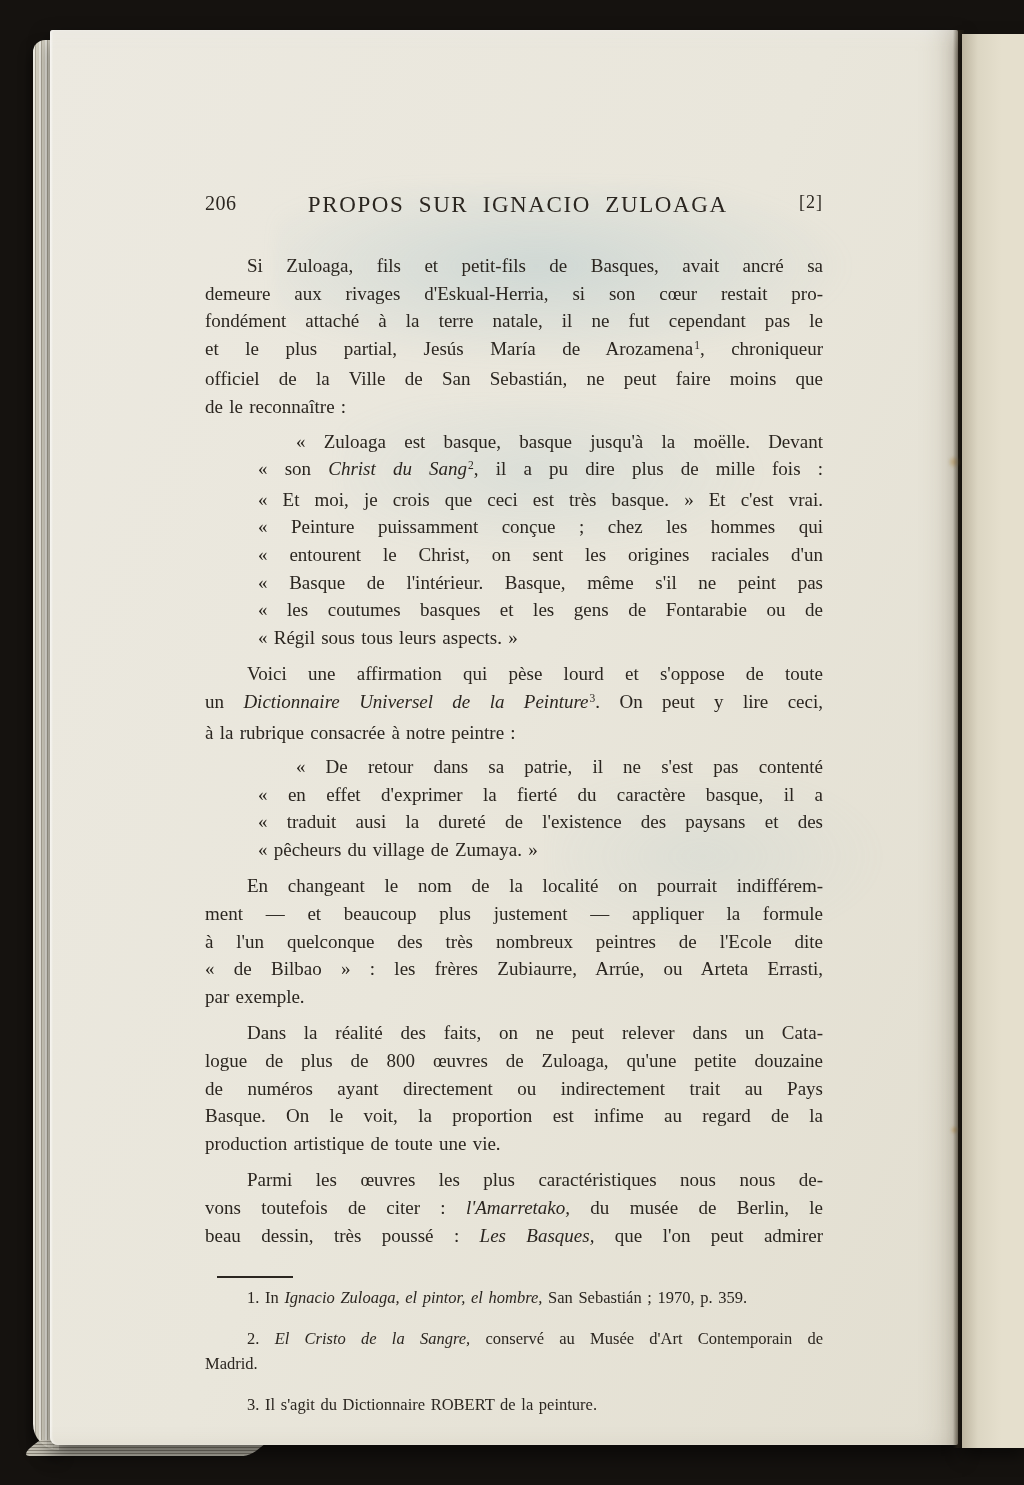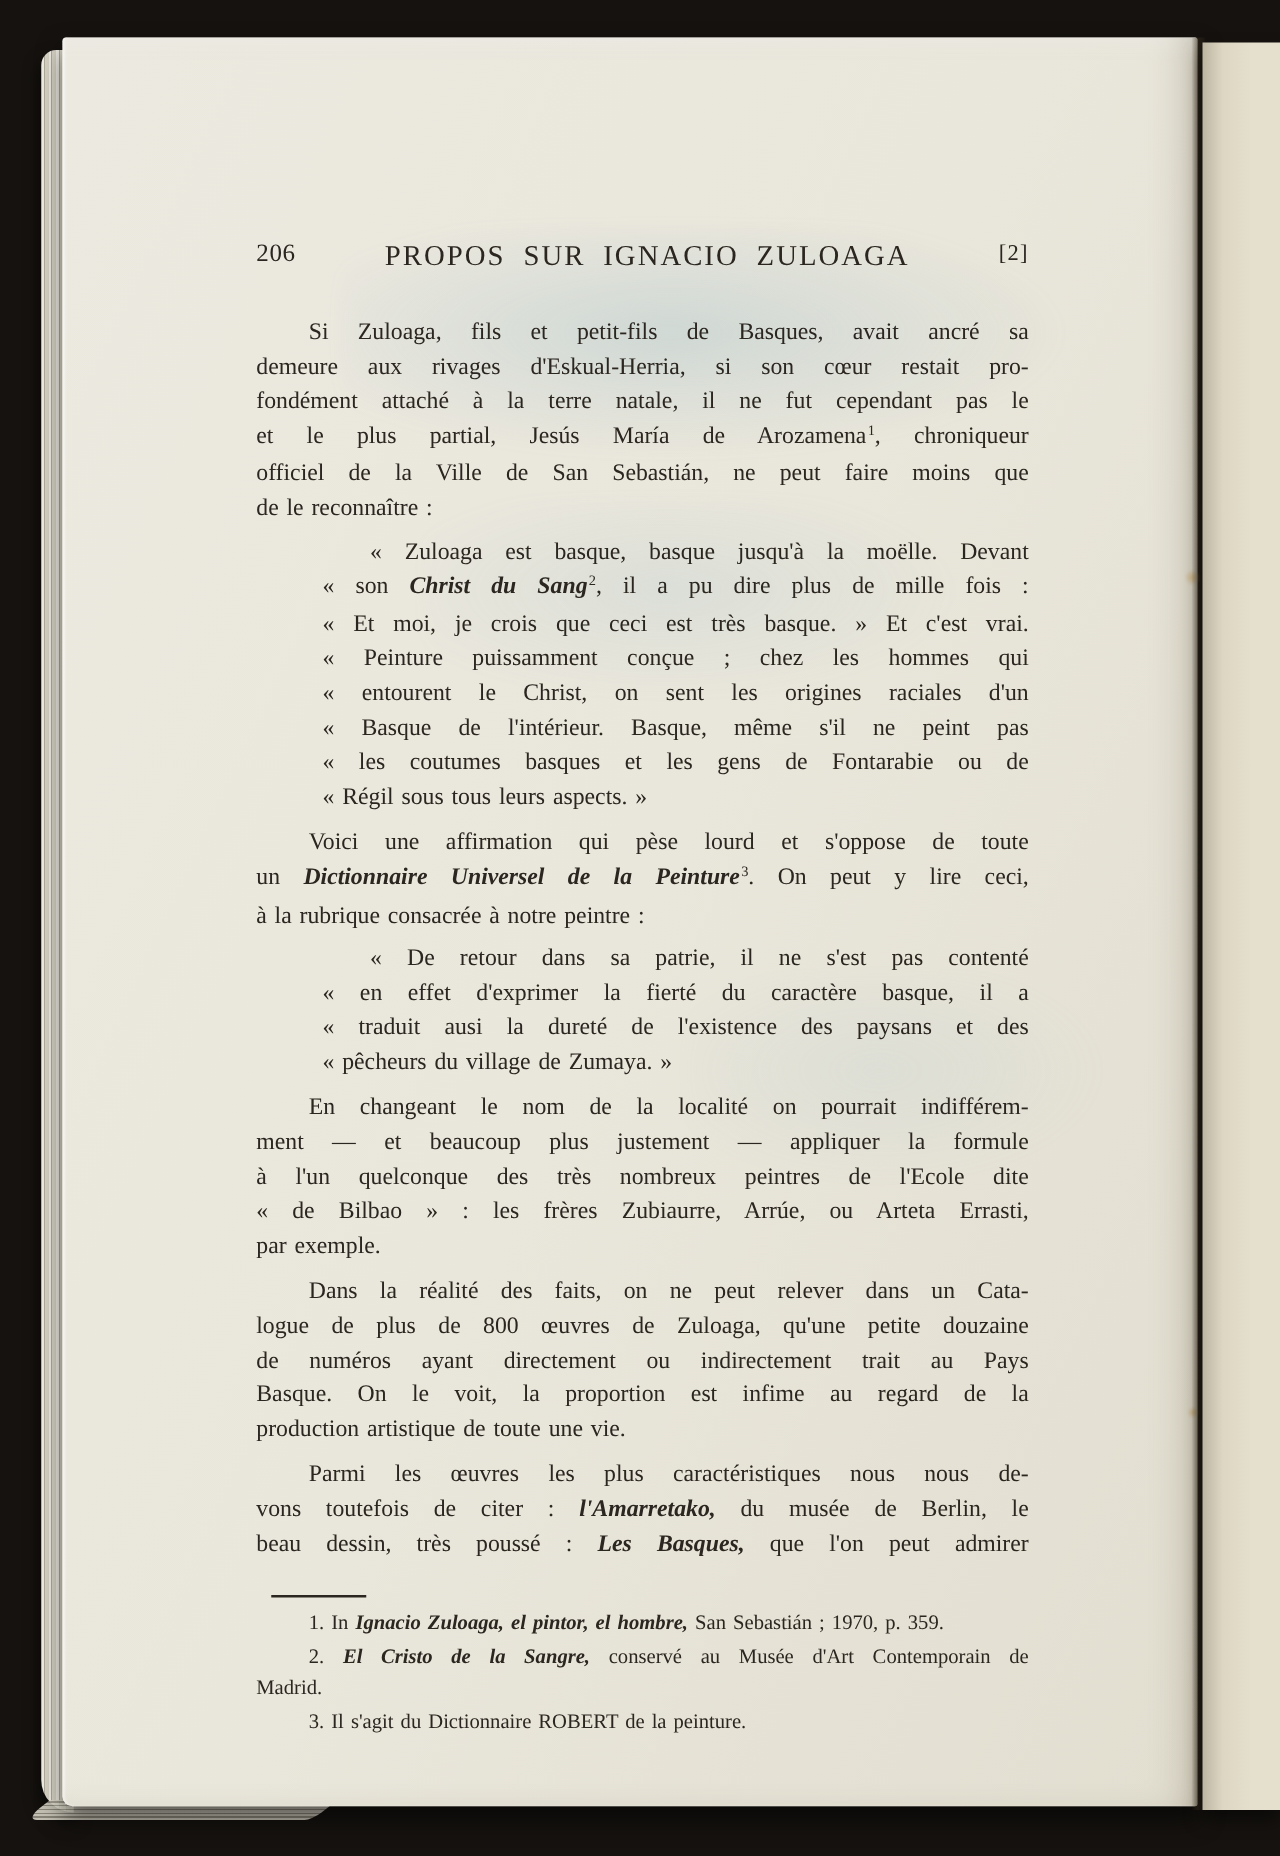--- a/index.html
+++ b/index.html
@@ -68,26 +68,26 @@
   .folio{font-size:18px;letter-spacing:1px;}
 
   .textbody{margin-top:34px;font-size:19px;line-height:27.6px;word-spacing:1.5px;}
   .block{margin-top:9px;}
   .block:first-child{margin-top:0;}
   .block.quote{margin-left:53px;margin-top:7px;}
   .line{text-align:justify;text-align-last:justify;}
   .line.short{text-align-last:auto;}
   .block.para .line.first{text-indent:42px;}
   .block.quote .line.first{text-indent:38px;}
-  .it{font-style:italic;font-weight:bold;}
+  .it{font-style:italic;}
   .sup{font-size:11.5px;position:relative;top:-6px;margin-left:1px;}
 
   .fnrule{margin-top:27px;margin-left:12px;width:76px;border-top:2px solid var(--ink);}
   .footnotes{margin-top:7px;font-size:16.5px;line-height:25px;word-spacing:1.5px;}
-  .footnote{margin-top:2px;}
+  .footnote{margin-top:16px;}
   .footnote:first-child{margin-top:0;}
   .footnote .line.first{text-indent:42px;}
 
   
   .gutter{position:absolute;left:953px;top:30px;width:11px;height:1418px;
     background:linear-gradient(90deg,rgba(58,48,32,0) 0%,rgba(58,48,32,.5) 45%,rgba(58,48,32,.15) 100%);}
   .facing{position:absolute;left:962px;top:34px;width:62px;height:1414px;
     background:linear-gradient(90deg,#bdb5a0 0px,#dcd6c3 16px,var(--facing-paper) 40px);
     box-shadow:0 8px 14px rgba(0,0,0,.5);}
 </style>

